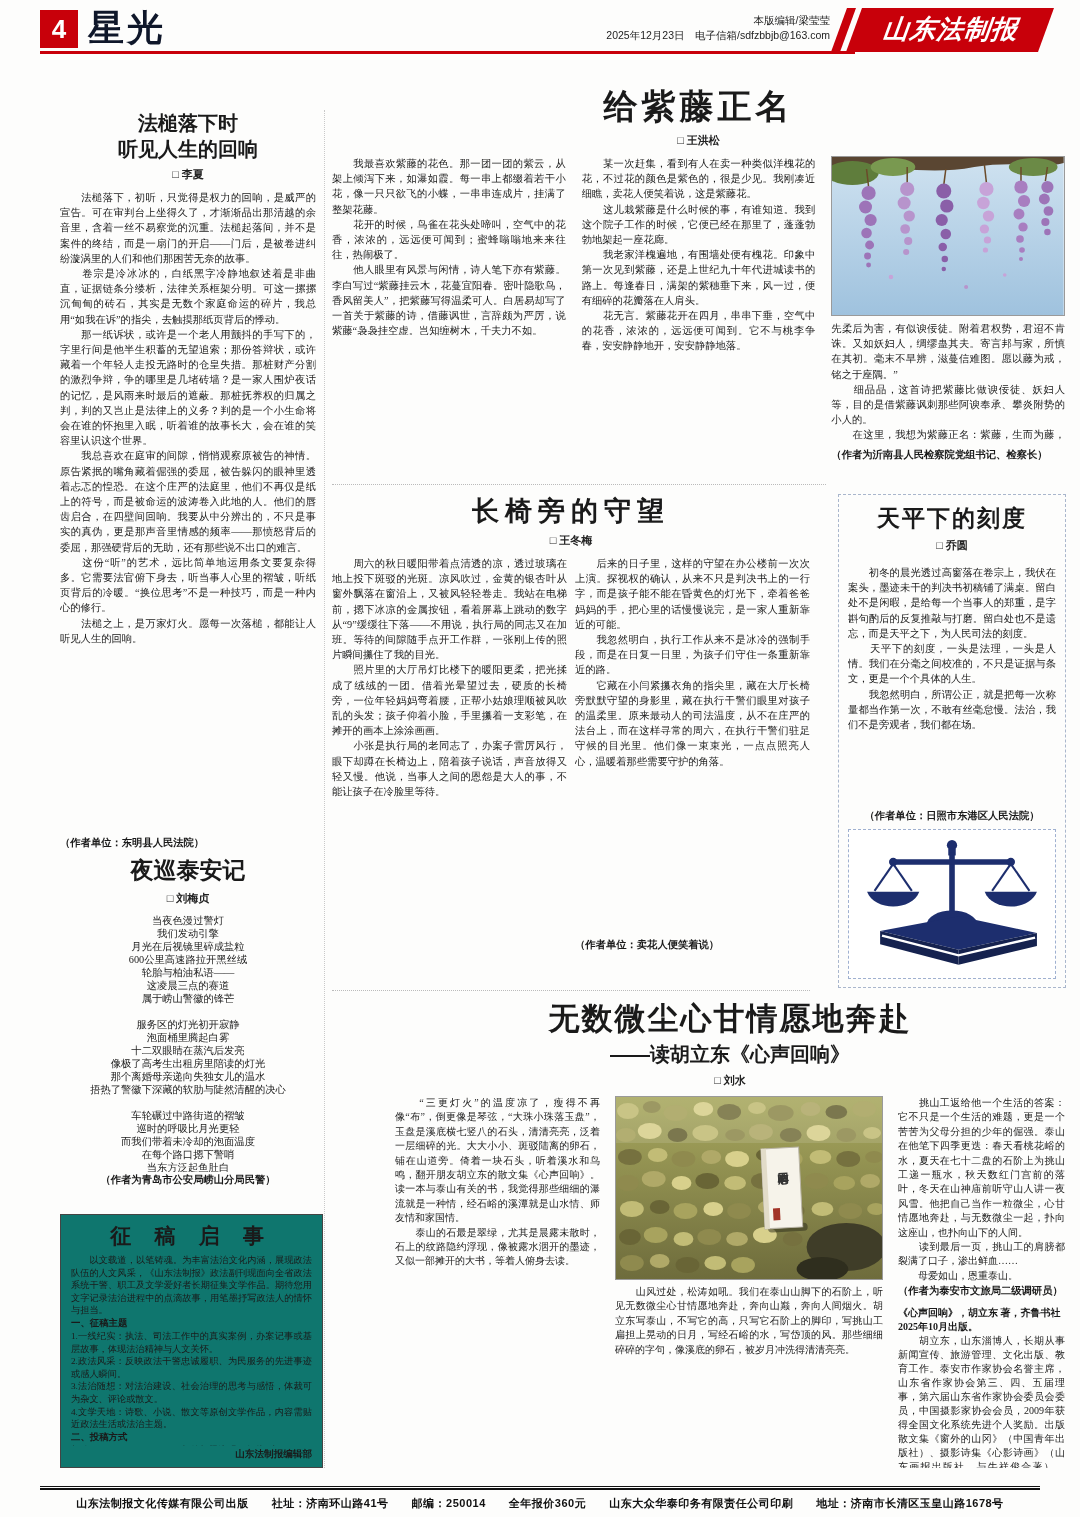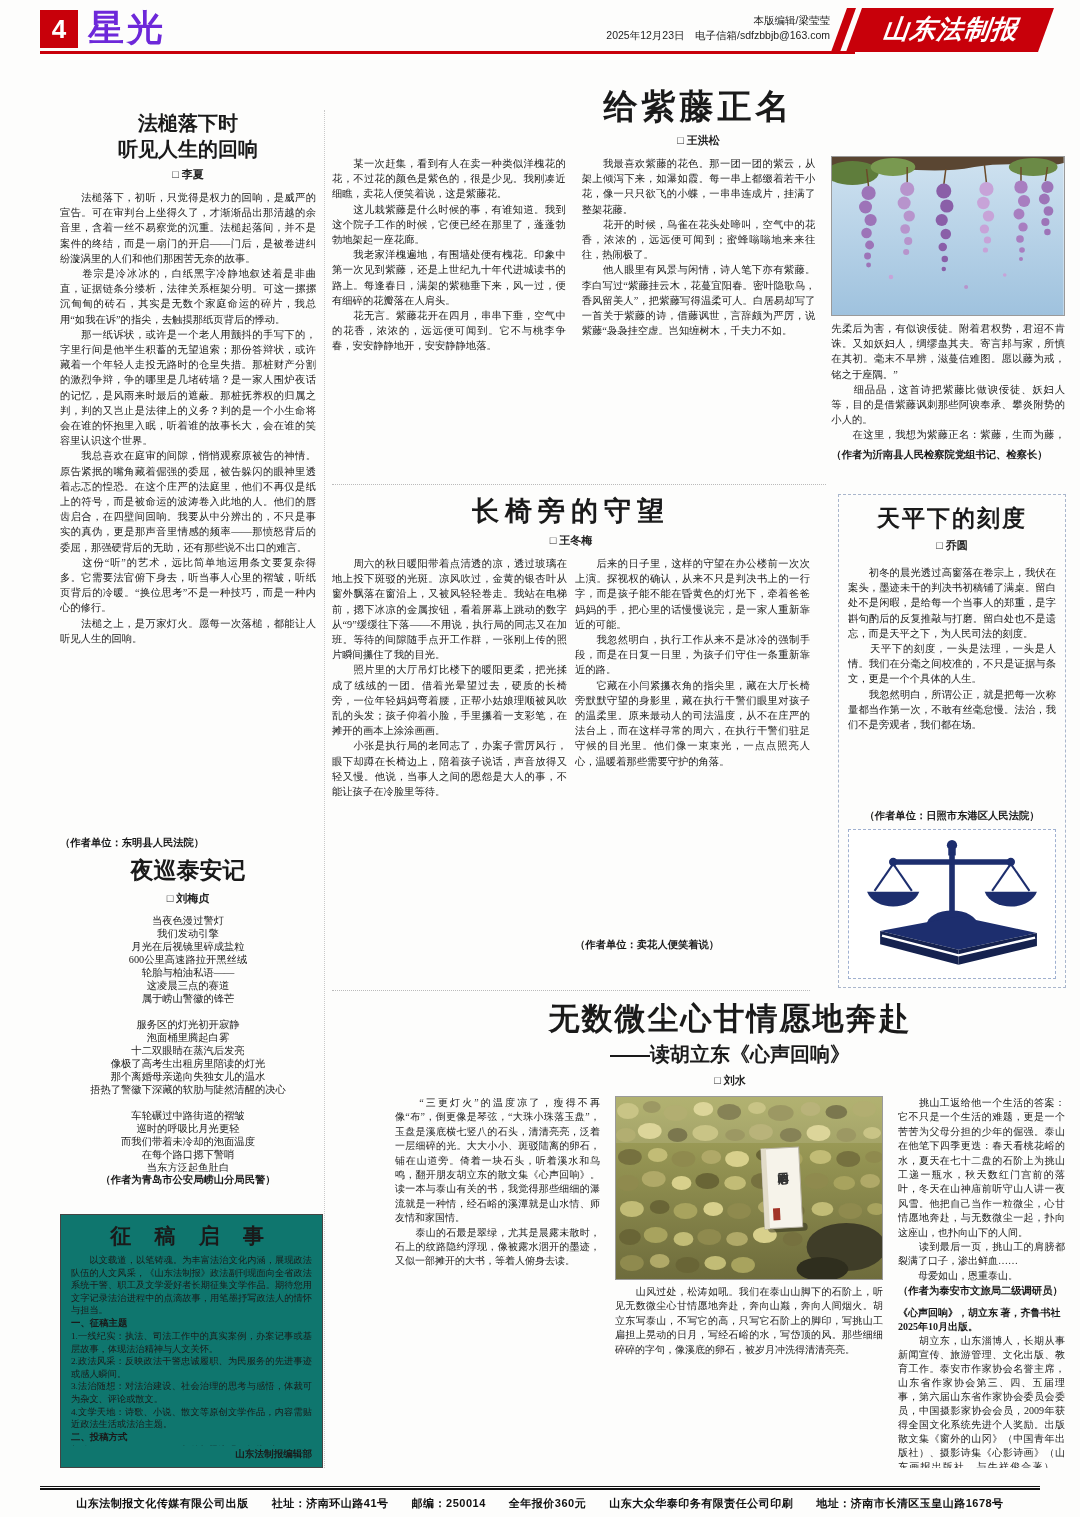--- a/index.html
+++ b/index.html
@@ -6,21 +6,21 @@
   html,body { background:#e9e9e9; }
   #page {
     position:relative; width:1080px; height:1517px; margin:0 auto;
     background:#fdfdfc; overflow:hidden;
     font-family:"Liberation Serif","DejaVu Serif",serif; color:#1a1a1a;
   }
   
   .pagenum { position:absolute; left:40px; top:10px; width:38px; height:38px;
     background:#c8000a; color:#fff; font:900 26px/38px "Liberation Sans",sans-serif; text-align:center; }
   .pagename { position:absolute; left:88px; top:6px;
-    font:900 36px/44px "Liberation Sans",sans-serif; letter-spacing:3px; color:#6d28d9; }
+    font:900 36px/44px "Liberation Sans",sans-serif; letter-spacing:3px; color:#0f172a; }
   .edition { position:absolute; right:250px; top:13px; text-align:right;
     font:10.5px/15px "Liberation Sans",sans-serif; color:#222; }
   .header-rule { position:absolute; left:40px; top:51px; width:815px; height:3px; background:#c8000a; }
   .mast-stripe { position:absolute; right:232px; top:8px; width:9px; height:44px;
     background:#c8000a; transform:skewX(-20deg); }
   .masthead { position:absolute; right:34px; top:8px; width:192px; height:44px;
     background:#c8000a; transform:skewX(-20deg); display:flex; align-items:center; justify-content:center; }
   .masthead span { transform:skewX(14deg); color:#fff; font:700 italic 26px/26px "Liberation Serif",serif; letter-spacing:1px; }
 
   
@@ -174,27 +174,27 @@
       <div class="ntext">邮箱：sdfzwwh@163.com（邮件标题注明“副刊投稿”）
 投稿即视为授权本报编辑修改及传播，作者文责自负。</div>
     </div>
     <div class="signature">山东法制报编辑部</div>
   </div>
 
   <div id="art-wisteria">
     <h1 class="art-title">给紫藤正名</h1>
     <div class="byline">□ 王洪松</div>
     <div class="cols">
+      <div class="col bodytext">　　我最喜欢紫藤的花色。那一团一团的紫云，从架上倾泻下来，如瀑如霞。每一串上都缀着若干小花，像一只只欲飞的小蝶，一串串连成片，挂满了整架花藤。
+　　花开的时候，鸟雀在花头处啼叫，空气中的花香，浓浓的，远远便可闻到；蜜蜂嗡嗡地来来往往，热闹极了。
+　　他人眼里有风景与闲情，诗人笔下亦有紫藤。李白写过“紫藤挂云木，花蔓宜阳春。密叶隐歌鸟，香风留美人”，把紫藤写得温柔可人。白居易却写了一首关于紫藤的诗，借藤讽世，言辞颇为严厉，说紫藤“袅袅挂空虚。岂知缠树木，千夫力不如。</div>
       <div class="col bodytext">　　某一次赶集，看到有人在卖一种类似洋槐花的花，不过花的颜色是紫色的，很是少见。我刚凑近细瞧，卖花人便笑着说，这是紫藤花。
 　　这儿栽紫藤是什么时候的事，有谁知道。我到这个院子工作的时候，它便已经在那里了，蓬蓬勃勃地架起一座花廊。
 　　我老家洋槐遍地，有围墙处便有槐花。印象中第一次见到紫藤，还是上世纪九十年代进城读书的路上。每逢春日，满架的紫穗垂下来，风一过，便有细碎的花瓣落在人肩头。
 　　花无言。紫藤花开在四月，串串下垂，空气中的花香，浓浓的，远远便可闻到。它不与桃李争春，安安静静地开，安安静静地落。</div>
-      <div class="col bodytext">　　我最喜欢紫藤的花色。那一团一团的紫云，从架上倾泻下来，如瀑如霞。每一串上都缀着若干小花，像一只只欲飞的小蝶，一串串连成片，挂满了整架花藤。
-　　花开的时候，鸟雀在花头处啼叫，空气中的花香，浓浓的，远远便可闻到；蜜蜂嗡嗡地来来往往，热闹极了。
-　　他人眼里有风景与闲情，诗人笔下亦有紫藤。李白写过“紫藤挂云木，花蔓宜阳春。密叶隐歌鸟，香风留美人”，把紫藤写得温柔可人。白居易却写了一首关于紫藤的诗，借藤讽世，言辞颇为严厉，说紫藤“袅袅挂空虚。岂知缠树木，千夫力不如。</div>
       <div class="col col3">
         <div class="photo-frame">
           <svg width="100%" height="158" viewBox="0 0 228 158" preserveAspectRatio="none">
             <defs>
               <linearGradient id="sky" x1="0" y1="0" x2="0" y2="1">
                 <stop offset="0" stop-color="#cfe2f0"></stop>
                   <stop offset="1" stop-color="#9fc2de"></stop>
               </linearGradient>
             </defs>
             <rect width="228" height="158" fill="url(#sky)"></rect>

